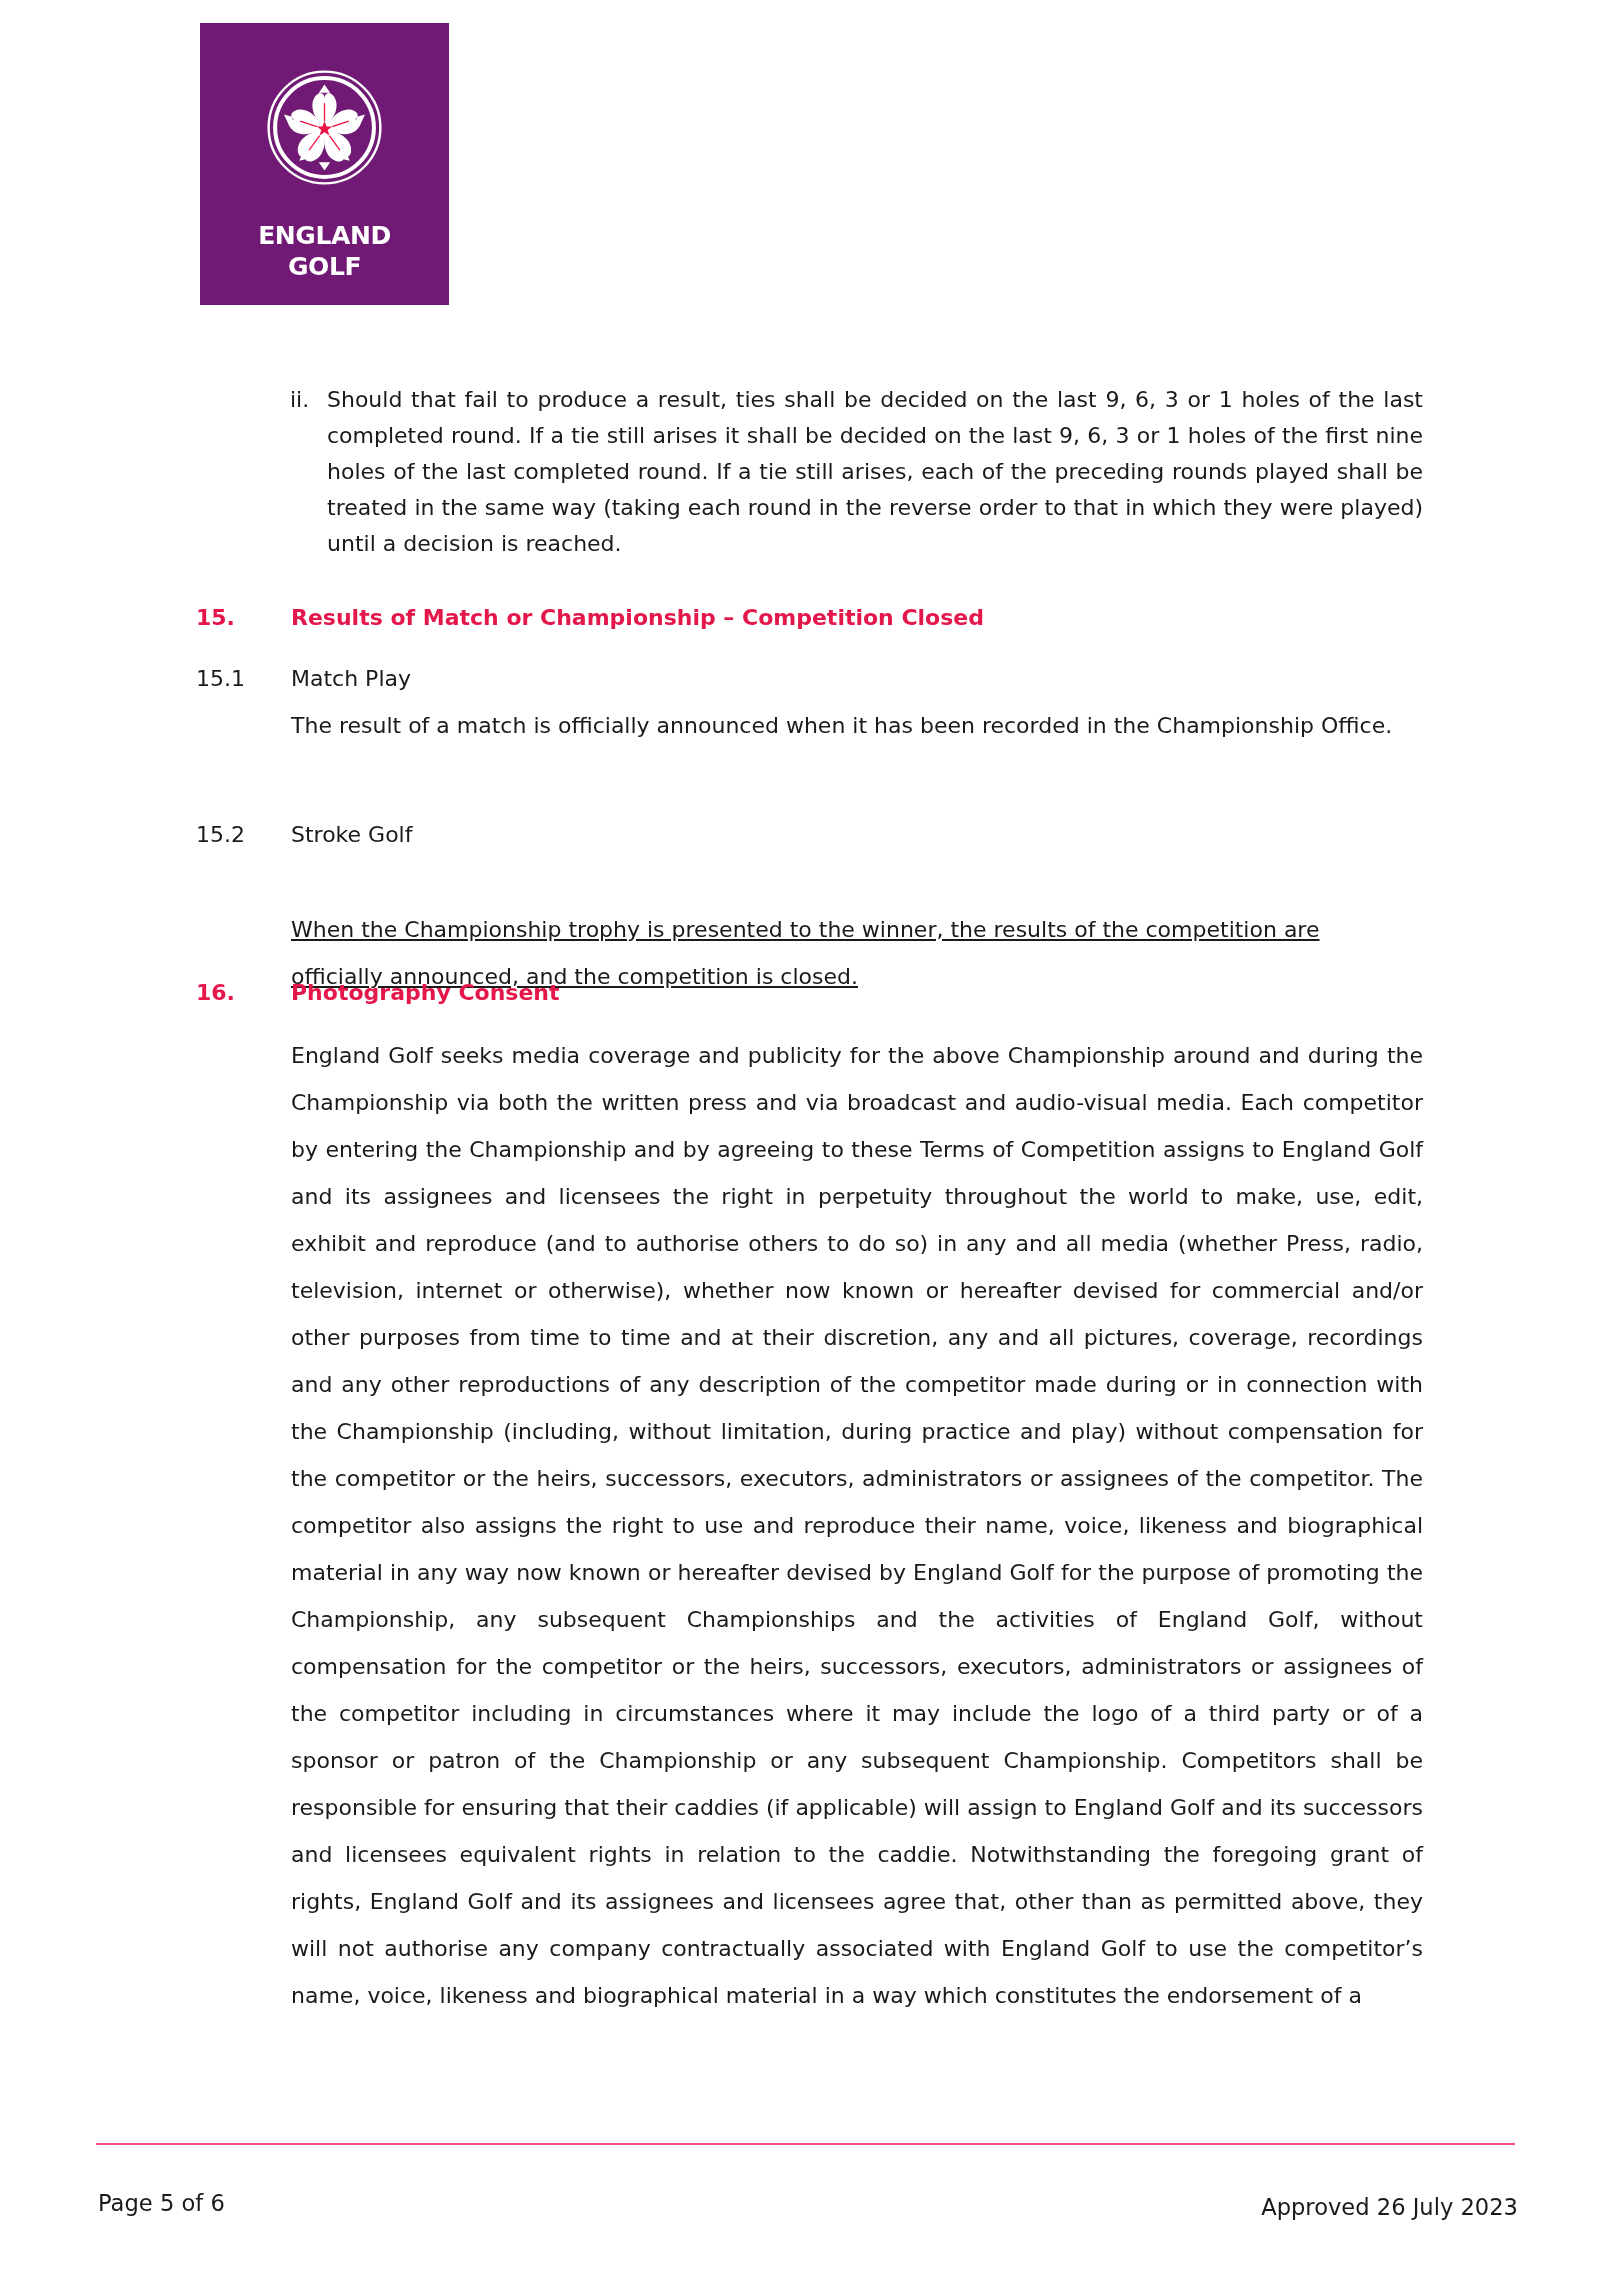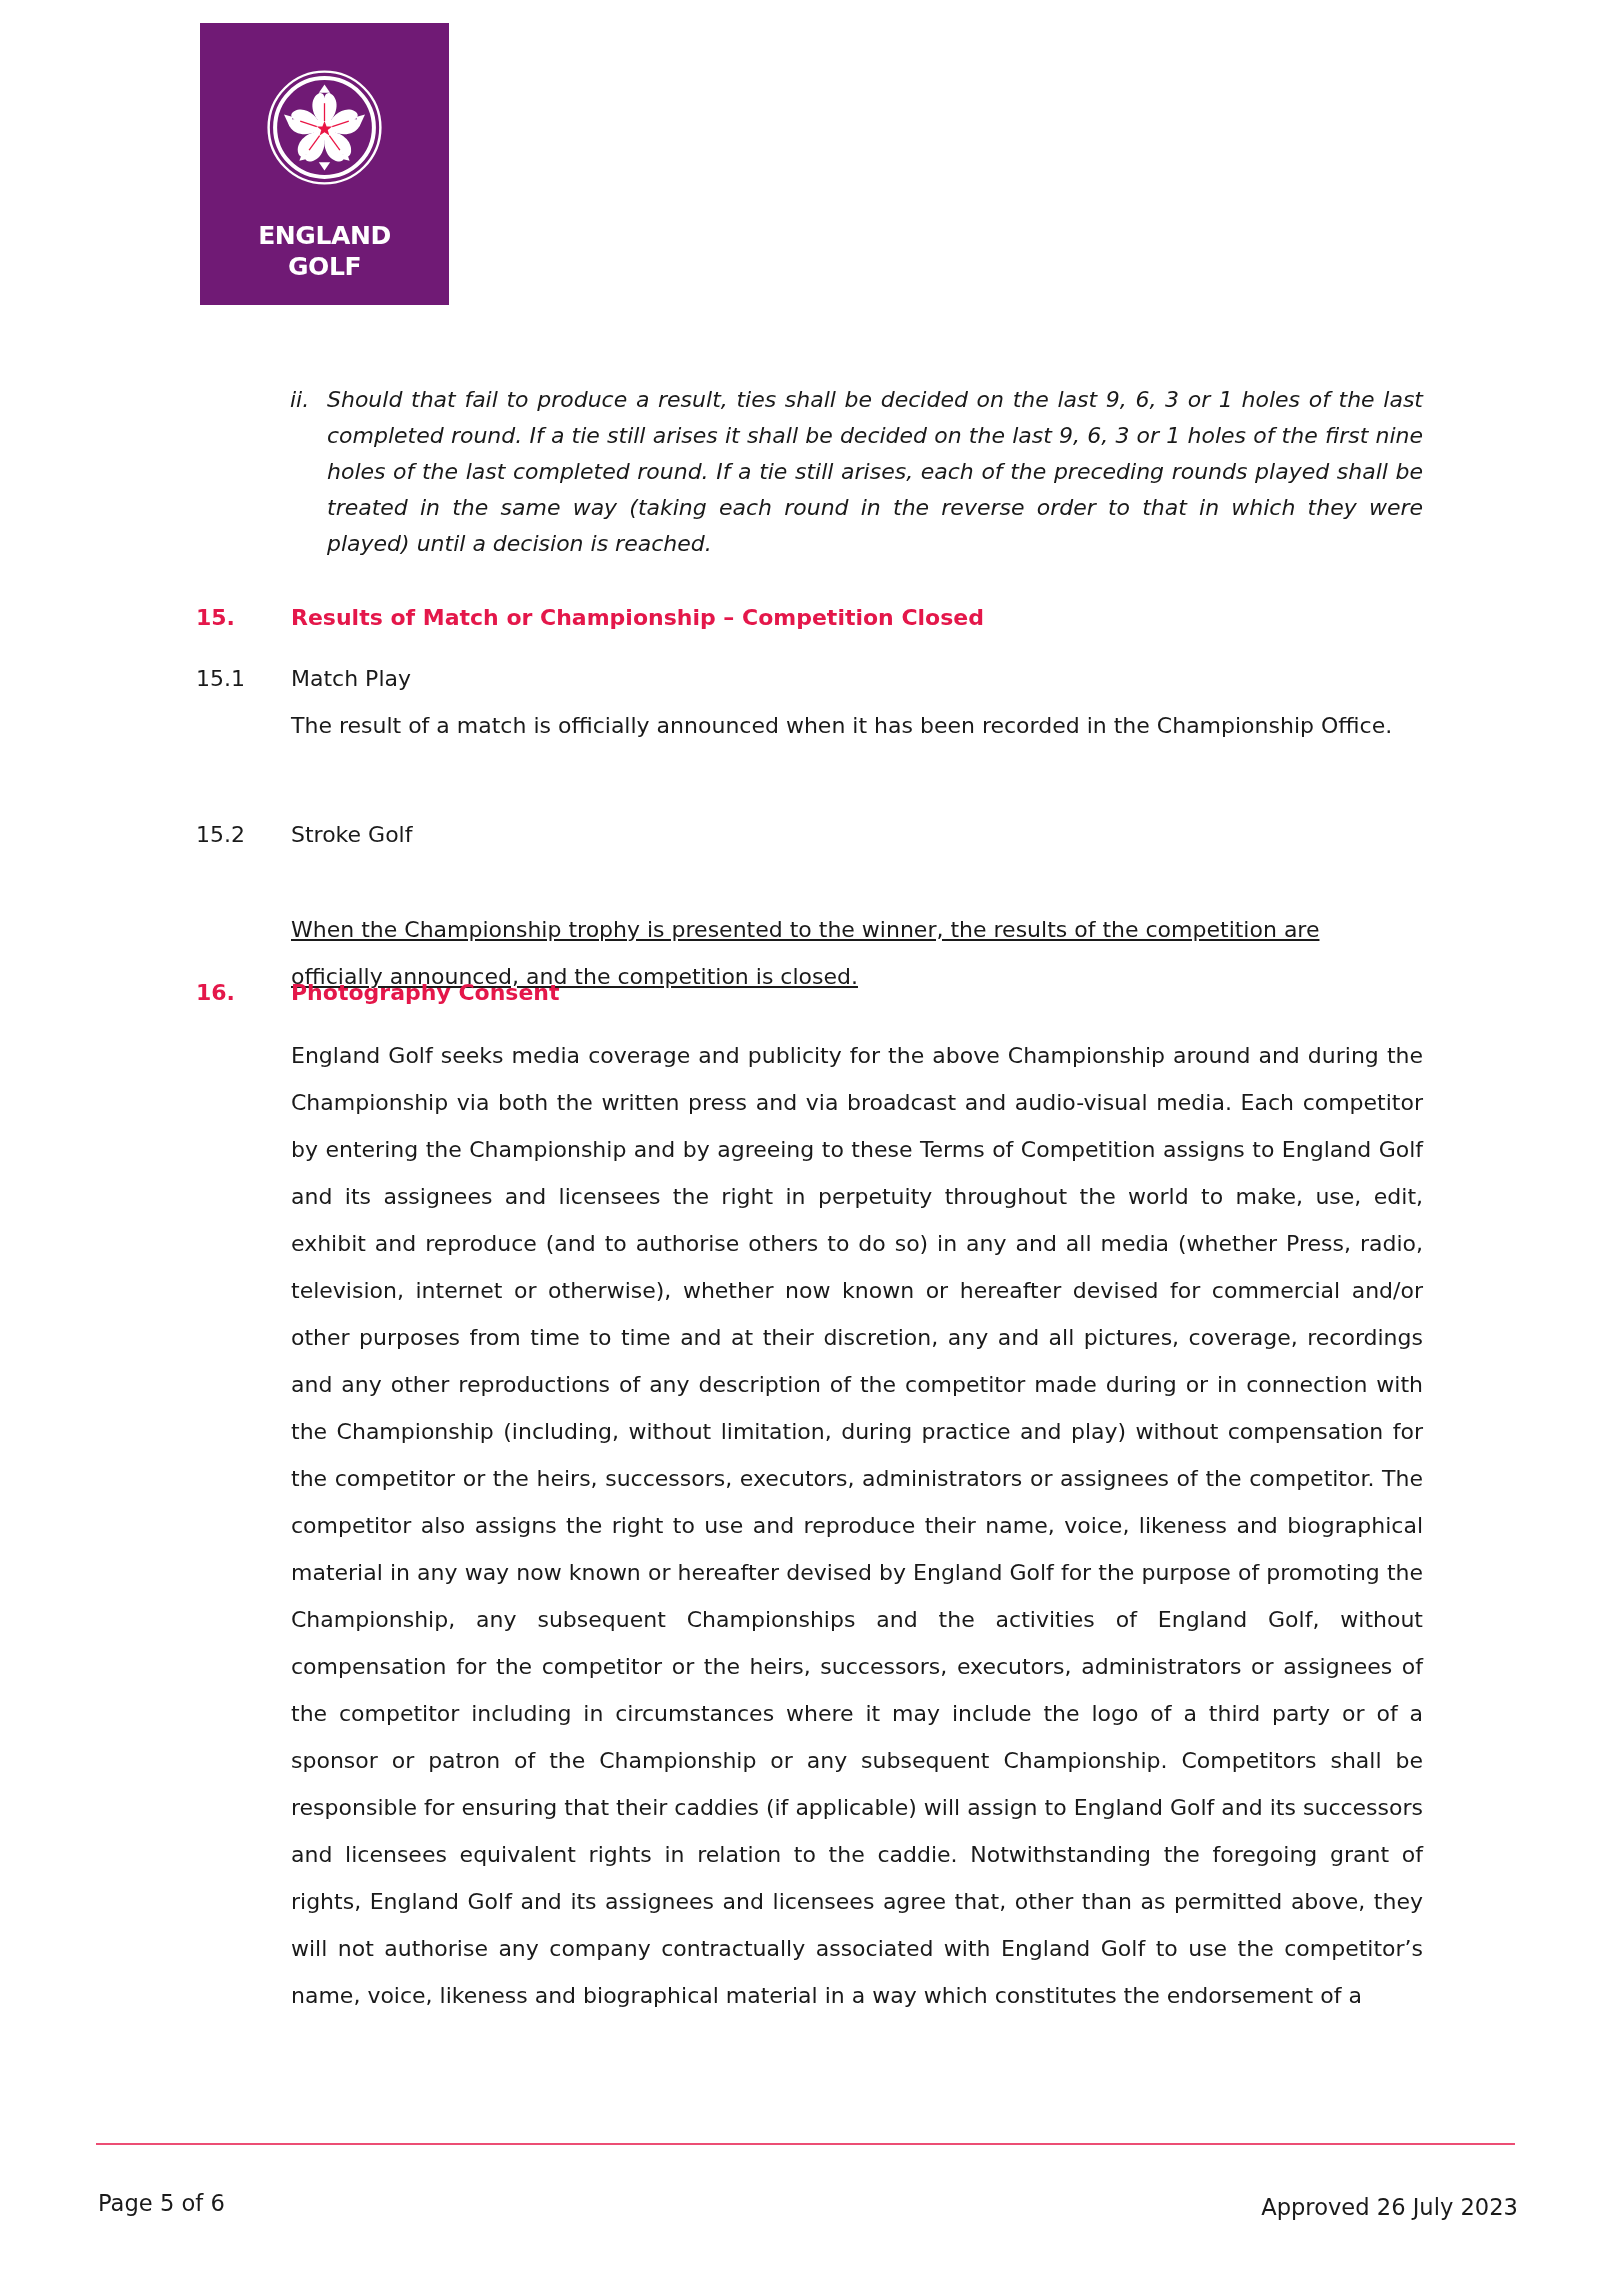--- a/index.html
+++ b/index.html
@@ -4,21 +4,21 @@
 <style>
   html, body { margin:0; padding:0; background:#ffffff; }
   body { width:1617px; height:2284px; position:relative; overflow:hidden;
          font-family:"DejaVu Sans", sans-serif; color:#1a1a1a; }
   .logo { position:absolute; left:200px; top:22.6px; width:249px; height:282px; background:#701a75; }
   .logo svg.emblem { position:absolute; left:67px; top:47px; width:115px; height:115px; }
   .logo .wordmark { position:absolute; left:0; width:249px; text-align:center; color:#fff;
          font-family:"DejaVu Sans", sans-serif; font-weight:bold; font-size:25px; letter-spacing:-0.4px; line-height:31px; }
   .logo .w1 { top:197px; } .logo .w2 { top:228px; }
 
-  .para-ii { position:absolute; left:290px; top:382px; width:1133px; font-size:22px; line-height:36px;font-style:italic; }
+  .para-ii { position:absolute; left:290px; top:382px; width:1133px; font-size:22px; line-height:36px; }
   .para-ii .marker { position:absolute; left:0; top:0; }
   .para-ii .text { margin-left:37px; text-align:justify; }
 
   .heading { position:absolute; color:#E4174A; font-weight:bold; font-size:22px; line-height:32px; }
   .heading .num { position:absolute; left:0; }
   .heading .title { position:absolute; left:95px; white-space:nowrap; }
 
   .sub { position:absolute; left:196px; font-size:22px; line-height:32px; }
   .sub .num { position:absolute; left:0; }
   .sub .title { position:absolute; left:95px; white-space:nowrap;text-align:center; }

